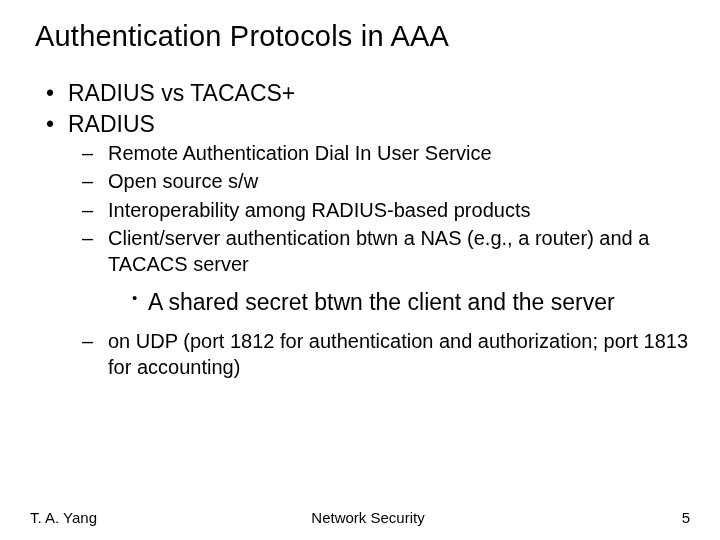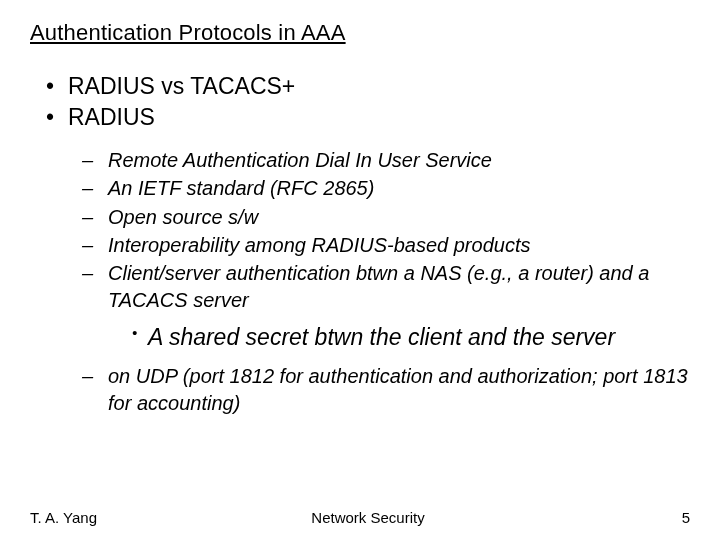--- a/index.html
+++ b/index.html
@@ -12,26 +12,26 @@
       position: relative;
       overflow: hidden;
     }
     .slide {
       width: 100%;
       height: 100%;
       padding: 20px 30px 0 30px;
       position: relative;
     }
     .title {
-      font-size: 22px;
+      font-size: 29px;
       font-weight: normal;
       text-align: left;
+      margin-left: 5px;
       margin-bottom: 26px;
       letter-spacing: 0.2px;
-      text-decoration: underline;
     }
     ul.level1 {
       list-style: none;
       margin-left: 12px;
     }
     ul.level1 > li {
       font-size: 23px;
       line-height: 1.28;
       margin-bottom: 2px;
       position: relative;
@@ -39,23 +39,21 @@
     }
     ul.level1 > li::before {
       content: "•";
       position: absolute;
       left: 4px;
       top: 0;
       font-size: 23px;
     }
     ul.level2 {
       list-style: none;
-      margin-top: 14px;
       margin-left: 10px;
-      font-style: italic;
     }
     ul.level2 > li {
       font-size: 20px;
       line-height: 1.32;
       padding-left: 30px;
       position: relative;
       margin-bottom: 2px;
     }
     ul.level2 > li::before {
       content: "–";
@@ -104,21 +102,20 @@
 
 <div class="slide">
   <h1 class="title">Authentication Protocols in AAA</h1>
 
   <ul class="level1">
     <li>RADIUS vs TACACS+</li>
     <li>
       <span>RADIUS</span>
       <ul class="level2">
         <li>Remote Authentication Dial In User Service</li>
-        <li>An IETF standard (RFC 2865)</li>
         <li>Open source s/w</li>
         <li>Interoperability among RADIUS-based products</li>
         <li>
           <span>Client/server authentication btwn a NAS (e.g., a router) and a TACACS server</span>
           <ul class="level3">
             <li>A shared secret btwn the client and the server</li>
           </ul>
         </li>
         <li>on UDP (port 1812 for authentication and authorization; port 1813 for accounting)</li>
       </ul>

